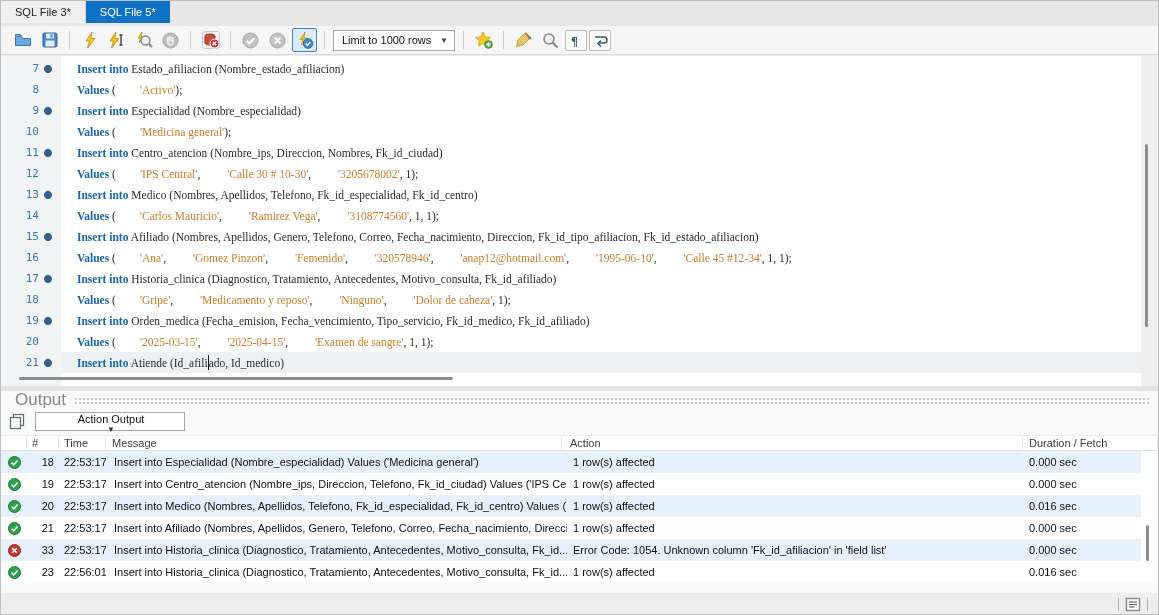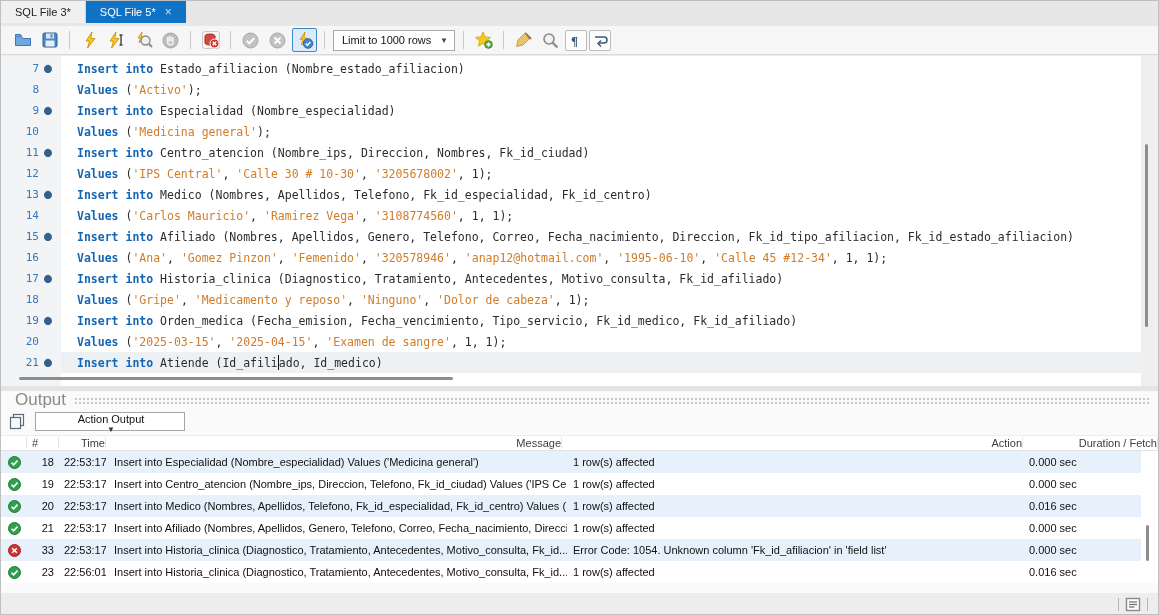--- a/index.html
+++ b/index.html
@@ -15,21 +15,21 @@
   *{margin:0;padding:0;box-sizing:border-box;}
   html,body{background:#d9d9d9;}
   .app{position:relative;width:1159px;height:615px;background:#ececec;
        font-family:"Liberation Sans",sans-serif;overflow:hidden;border:1px solid #bfbfbf;}
 
   
   .tabbar{position:absolute;top:0;left:0;right:0;height:32px;background:#e7e7e7;
           border-bottom:3px solid var(--blue);display:flex;}
   .tab{height:22px;line-height:22px;padding:0 14px;font-size:11px;color:#222;
        background:#f0f0f0;border-right:1px solid #d4d4d4;display:flex;align-items:center;gap:9px;cursor:default;}
-  .tab.active{background:var(--blue);color:#fff;border-right:none;}
+  .tab.active{background:var(--blue);color:#fff;border-right:none;flex-direction:column;}
   .tab .close{color:#cfe3f5;font-size:12px;line-height:12px;}
 
   
   .toolbar{position:absolute;top:25px;left:0;right:0;height:29px;background:#f6f6f6;
            border-bottom:1px solid #dadada;display:flex;align-items:center;padding-left:8px;}
   .tsep{width:1px;height:18px;background:#c9c9c9;margin:0 6px;flex:0 0 1px;}
   .tbtn{width:25px;height:24px;display:flex;align-items:center;justify-content:center;
         border:1px solid transparent;border-radius:2px;margin:0 1px;}
   .tbtn.active{border:1px solid #3f87c9;background:#dcebf8;}
   .tbtn.boxed{border:1px solid #bbbbbb;background:#fcfcfc;width:22px;height:21px;}
@@ -39,44 +39,44 @@
 
   
   .editor{position:absolute;top:55px;left:0;width:1140px;height:330px;background:#fff;overflow:hidden;}
   .gutter{position:absolute;left:0;top:0;bottom:0;width:60px;background:#f3f4f5;}
   .lines{position:absolute;top:2px;left:0;right:0;}
   .cl{height:21px;display:flex;align-items:center;white-space:pre;
       font-family:"DejaVu Sans Mono",monospace;font-size:11.5px;}
   .cl.current{background:linear-gradient(to right,rgba(0,0,0,0) 60px,#eef1f3 60px);}
   .cl .ln{flex:0 0 38px;text-align:right;color:var(--lnum);font-size:11px;}
   .cl .mk{flex:0 0 18px;text-align:center;color:var(--marker);font-size:8px;}
-  .cl .body{padding-left:20px;color:#2b2b2b;}
+  .cl .body{padding-left:20px;color:#2b2b2b;font-family:Liberation Serif, serif;}
   .cl .k{color:var(--kw);font-weight:bold;}
-  .cl .s{color:var(--str);}
+  .cl .s{color:var(--str);margin-left:24px;}
   .caret{display:inline-block;width:1px;height:15px;background:#111;vertical-align:-3px;}
   .hthumb{position:absolute;left:18px;top:321px;width:434px;height:3px;background:#8d8d8d;border-radius:2px;}
   .vtrack{position:absolute;top:55px;left:1140px;width:19px;height:330px;background:#efefef;}
   .vthumb{position:absolute;left:4px;top:88px;width:3px;height:183px;background:#8d8d8d;border-radius:2px;}
 
   
   .splitter{position:absolute;top:385px;left:0;right:0;height:5px;background:#e4e4e4;}
   .output{position:absolute;top:390px;left:0;right:0;height:202px;background:#fafafa;}
   .ohead{height:17px;display:flex;align-items:center;padding-left:14px;}
   .ohead .olabel{font-size:17px;color:#8a8a8a;flex:0 0 auto;}
   .ohead .dots{flex:1;height:8px;margin:2px 8px 0 8px;
      background-image:radial-gradient(#c7c7c7 0.8px,rgba(0,0,0,0) 0.9px);background-size:4px 4px;}
   .actionbar{height:27px;display:flex;align-items:center;padding-left:8px;gap:9px;}
   .combo2{width:150px;height:19px;background:#fff;border:1px solid #a6a6a6;font-size:11px;color:#111;
           display:flex;align-items:center;justify-content:space-between;padding:0 5px 0 7px;flex-direction:column;}
   .combo2 .arr{font-size:8px;color:#333;}
 
   .grid{position:relative;background:#fff;}
   .gh{height:16px;display:flex;align-items:center;font-size:11px;color:#3d3d3d;background:#fff;
       border-bottom:1px solid #e2e2e2;border-top:1px solid #ededed;}
-  .gh .cell{border-right:1px solid #e6e6e6;height:12px;line-height:12px;text-align:right;}
+  .gh .cell{border-right:1px solid #e6e6e6;height:12px;line-height:12px;}
   .row{height:22px;display:flex;align-items:center;font-size:11px;color:#101010;width:1140px;}
   .row.alt{background:var(--rowalt);}
   .cell{white-space:nowrap;overflow:hidden;flex:0 0 auto;}
   .c-ico{width:26px;display:flex;align-items:center;justify-content:center;}
   .c-num{width:32px;text-align:right;padding-right:5px;}
   .gh .c-num{text-align:left;padding-left:5px;}
   .c-time{width:47px;padding-left:5px;}
   .c-act{width:461px;padding-left:8px;}
   .c-msg{width:456px;padding-left:6px;}
   .c-dur{flex:1 1 auto;padding-left:6px;}

